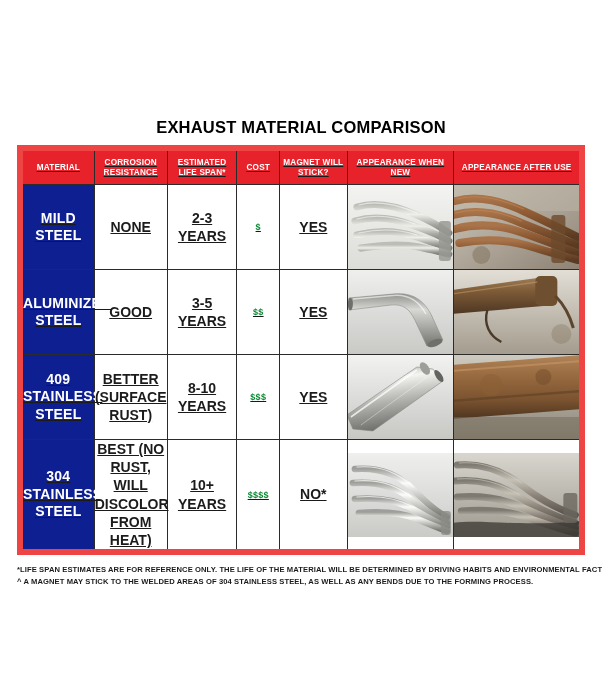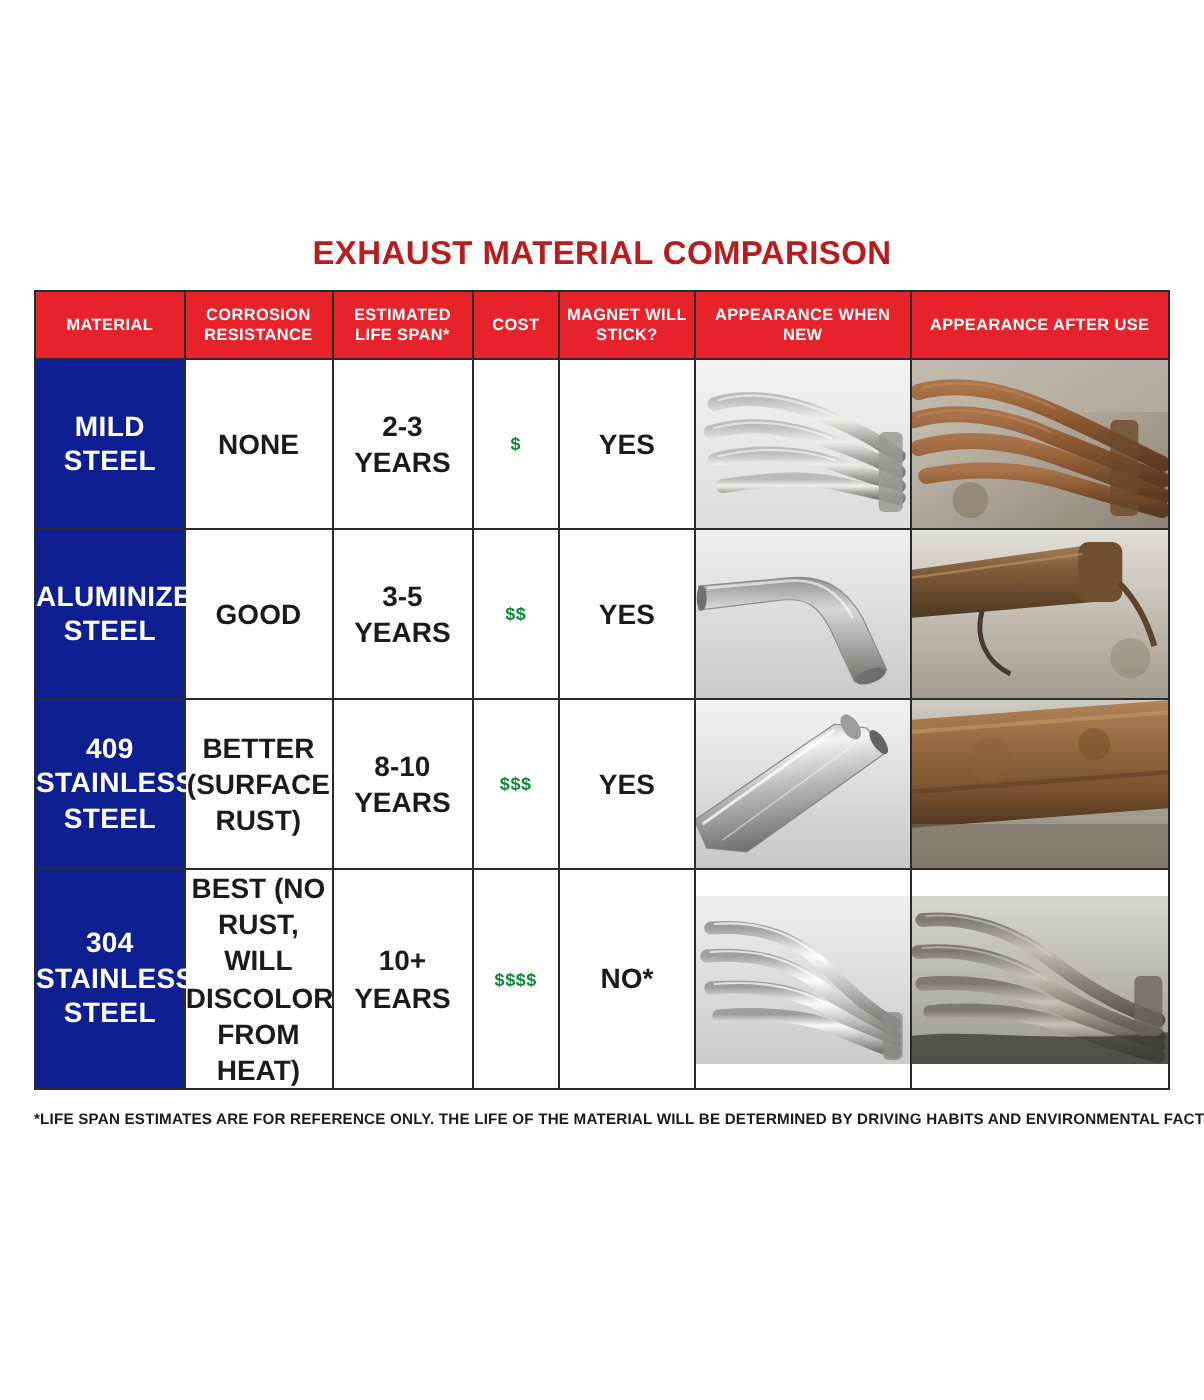--- a/index.html
+++ b/index.html
@@ -25,30 +25,31 @@
     position: absolute;
     left: 17px;
     top: 118px;
     width: 568px;
   }
   .chart-title {
     text-align: center;
     font-size: 16.5px;
     font-weight: bold;
     letter-spacing: 0.2px;
-    color: #b91c1c;
+    color: #000000;
     margin-bottom: 8px;
     text-transform: uppercase;
     font-family: "Liberation Sans", sans-serif;
   }
   table.cmp {
     border-collapse: collapse;
     width: 100%;
     table-layout: fixed;
-    border: 1px solid #ef4444;
+    border: 6px solid #ef4444;
+    text-decoration: underline;
   }
   table.cmp td, table.cmp th {
     border: 1px solid #2b2b2b;
     padding: 0;
     vertical-align: middle;
     text-align: center;
   }
   thead th {
     background: #e8222a;
     color: #ffffff;
@@ -399,16 +400,17 @@
                 <rect x="112" y="40" width="14" height="30" rx="3" fill="#6b665e" opacity="0.8"></rect>
               </svg>
             </span>
           </td>
         </tr>
       </tbody>
     </table>
 
     <div class="notes">
       <div>*LIFE SPAN ESTIMATES ARE FOR REFERENCE ONLY. THE LIFE OF THE MATERIAL WILL BE DETERMINED BY DRIVING HABITS AND ENVIRONMENTAL FACTORS.</div>
+      <div>^ A MAGNET MAY STICK TO THE WELDED AREAS OF 304 STAINLESS STEEL, AS WELL AS ANY BENDS DUE TO THE FORMING PROCESS.</div>
     </div>
 
   </div>
 </div>
 
 </body></html>

